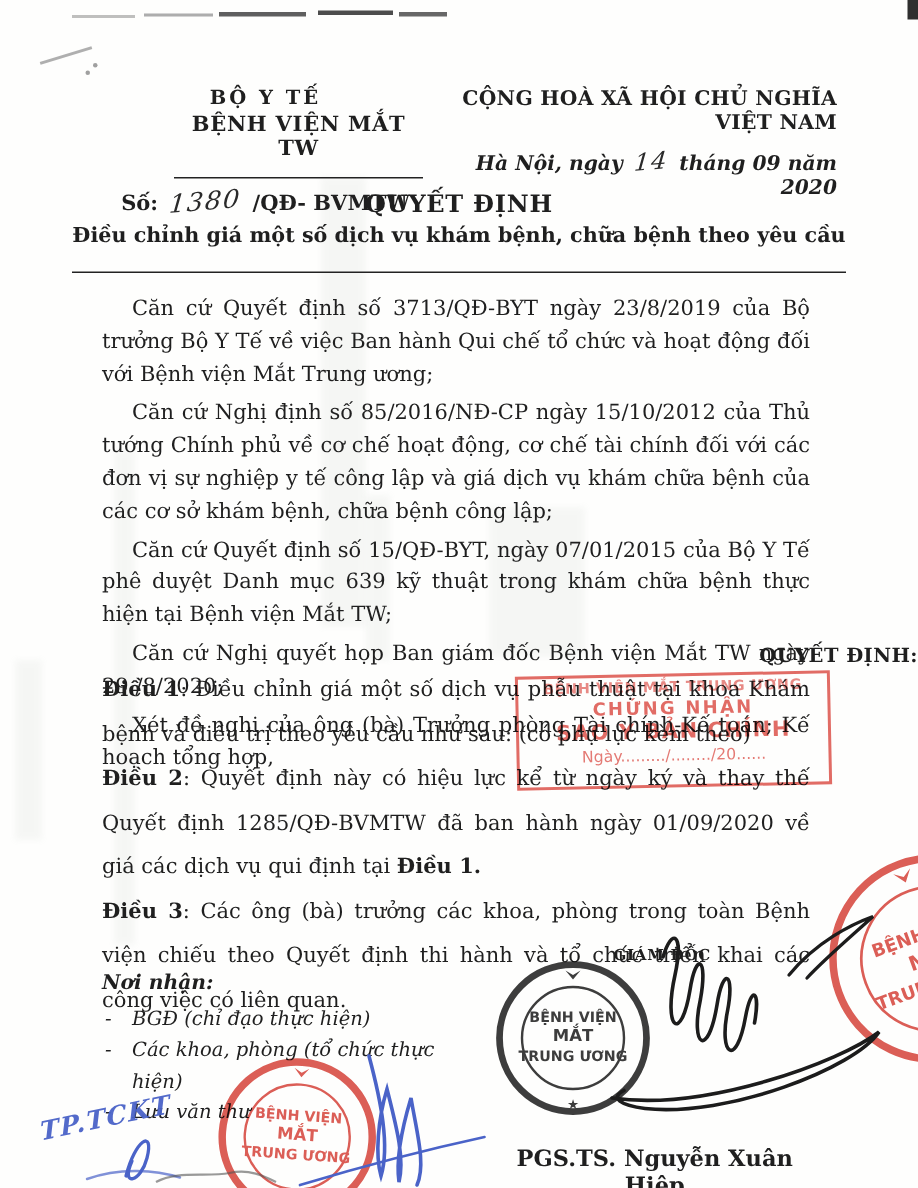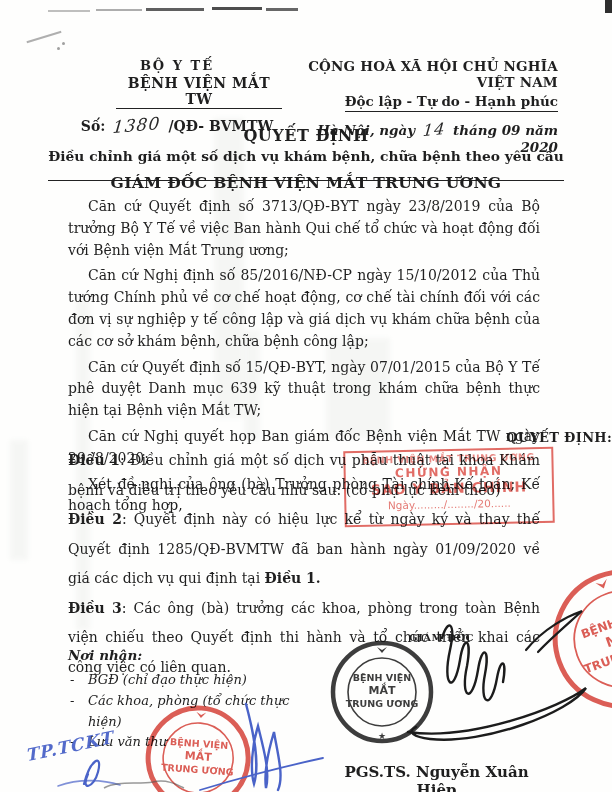--- a/index.html
+++ b/index.html
@@ -11,21 +11,21 @@
   }
   
   .dash{position:absolute;background:#8a8a8a;}
   .corner-mark{position:absolute;right:0;top:0;width:7px;height:13px;background:#2f2f2f;}
   .pencil{position:absolute;left:26px;top:36px;width:36px;height:2px;background:#8d8d8d;transform:rotate(-17deg);opacity:.7;}
   .pencil-dot{position:absolute;width:3px;height:3px;background:#777;border-radius:50%;opacity:.7;}
   .ghost{position:absolute;background:#a7b0a7;opacity:.09;filter:blur(2px);}
   
   .hdr-left{position:absolute;left:72px;top:58px;width:210px;text-align:center;}
   .hdr-left .ministry{font-size:13px;font-weight:bold;letter-spacing:2px;}
-  .hdr-left .hospital{display:inline-block;font-size:14px;font-weight:bold;letter-spacing:.5px;border-bottom:1.5px solid #222;padding-bottom:1px;margin-top:2px;margin-left:44px;}
+  .hdr-left .hospital{display:inline-block;font-size:14px;font-weight:bold;letter-spacing:.5px;border-bottom:1.5px solid #222;padding-bottom:11px;margin-top:2px;margin-left:44px;}
   .hdr-left .doc-no{margin-top:6px;font-size:14px;font-weight:bold;}
   .hdr-right{position:absolute;left:296px;top:58px;width:262px;text-align:right;}
   .hdr-right .country{font-size:13.5px;font-weight:bold;letter-spacing:.2px;}
   .hdr-right .motto{display:inline-block;font-size:13.5px;font-weight:bold;border-bottom:1.5px solid #222;padding-bottom:2px;margin-top:3px;}
   .hdr-right .dateline{margin-top:8px;font-size:13.5px;font-style:italic;font-weight:bold;}
   .hand{display:inline-block;font-style:italic;font-weight:500;transform:skewX(-10deg) rotate(-5deg);margin:0 3px;color:#2a2a2a;font-size:17px;letter-spacing:1px;}
   .hand.day{font-size:16px;}
   
   .title-main{position:absolute;left:0;top:126px;width:100%;text-align:center;font-size:16px;font-weight:bold;letter-spacing:.5px;}
   .title-sub{position:absolute;left:0;top:146px;width:100%;text-align:center;}
@@ -93,33 +93,31 @@
     <div><span class="hospital">BỆNH VIỆN MẮT TW</span></div>
     <div class="doc-no">
       <span>Số:</span>
       <span class="hand">1380</span>
       <span>/QĐ- BVMTW</span>
     </div>
   </div>
 
   <div class="hdr-right">
     <div class="country">CỘNG HOÀ XÃ HỘI CHỦ NGHĨA VIỆT NAM</div>
-    <div><span class="motto">Độc lập - Tự do - Hạnh phúc</span></div>
     <div class="dateline">
       <span>Hà Nội, ngày</span>
       <span class="hand day">14</span>
       <span>tháng 09 năm 2020</span>
     </div>
   </div>
 
   <div class="title-main">QUYẾT ĐỊNH</div>
   <div class="title-sub">
     <span>Điều chỉnh giá một số dịch vụ khám bệnh, chữa bệnh theo yêu cầu</span>
   </div>
-  <div class="authority">GIÁM ĐỐC BỆNH VIỆN MẮT TRUNG ƯƠNG</div>
 
   <div class="recitals">
     <p>Căn cứ Quyết định số 3713/QĐ-BYT ngày 23/8/2019 của Bộ trưởng Bộ Y Tế về việc Ban hành Qui chế tổ chức và hoạt động đối với Bệnh viện Mắt Trung ương;</p>
     <p>Căn cứ Nghị định số 85/2016/NĐ-CP ngày 15/10/2012 của Thủ tướng Chính phủ về cơ chế hoạt động, cơ chế tài chính đối với các đơn vị sự nghiệp y tế công lập và giá dịch vụ khám chữa bệnh của các cơ sở khám bệnh, chữa bệnh công lập;</p>
     <p>Căn cứ Quyết định số 15/QĐ-BYT, ngày 07/01/2015 của Bộ Y Tế phê duyệt Danh mục 639 kỹ thuật trong khám chữa bệnh thực hiện tại Bệnh viện Mắt TW;</p>
     <p>Căn cứ Nghị quyết họp Ban giám đốc Bệnh viện Mắt TW ngày 29 /8/2020;</p>
     <p>Xét đề nghị của ông (bà) Trưởng phòng Tài chính-Kế toán; Kế hoạch tổng hợp,</p>
   </div>
 
   <div class="decision-heading">QUYẾT ĐỊNH:</div>

